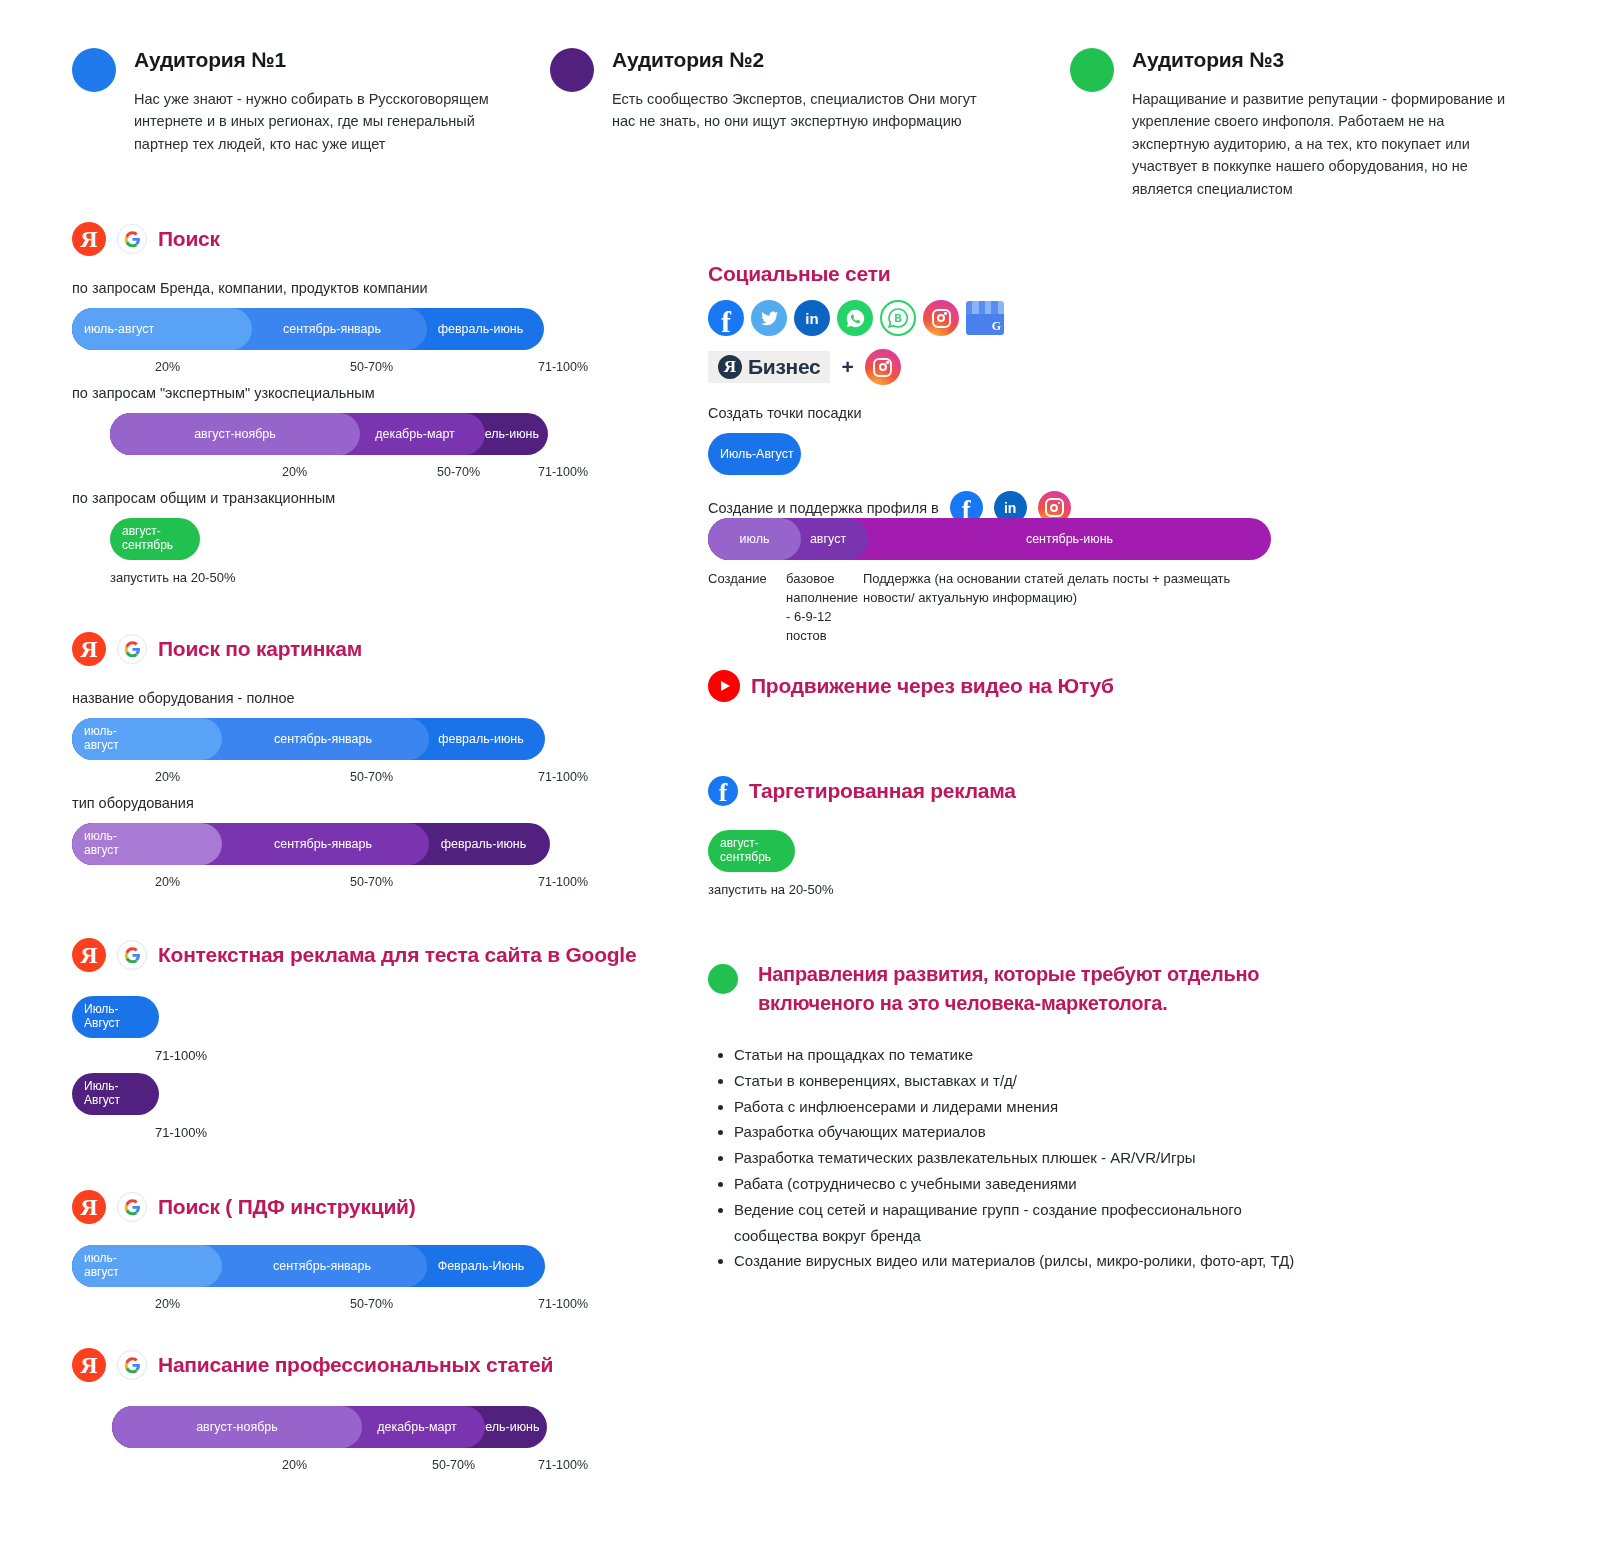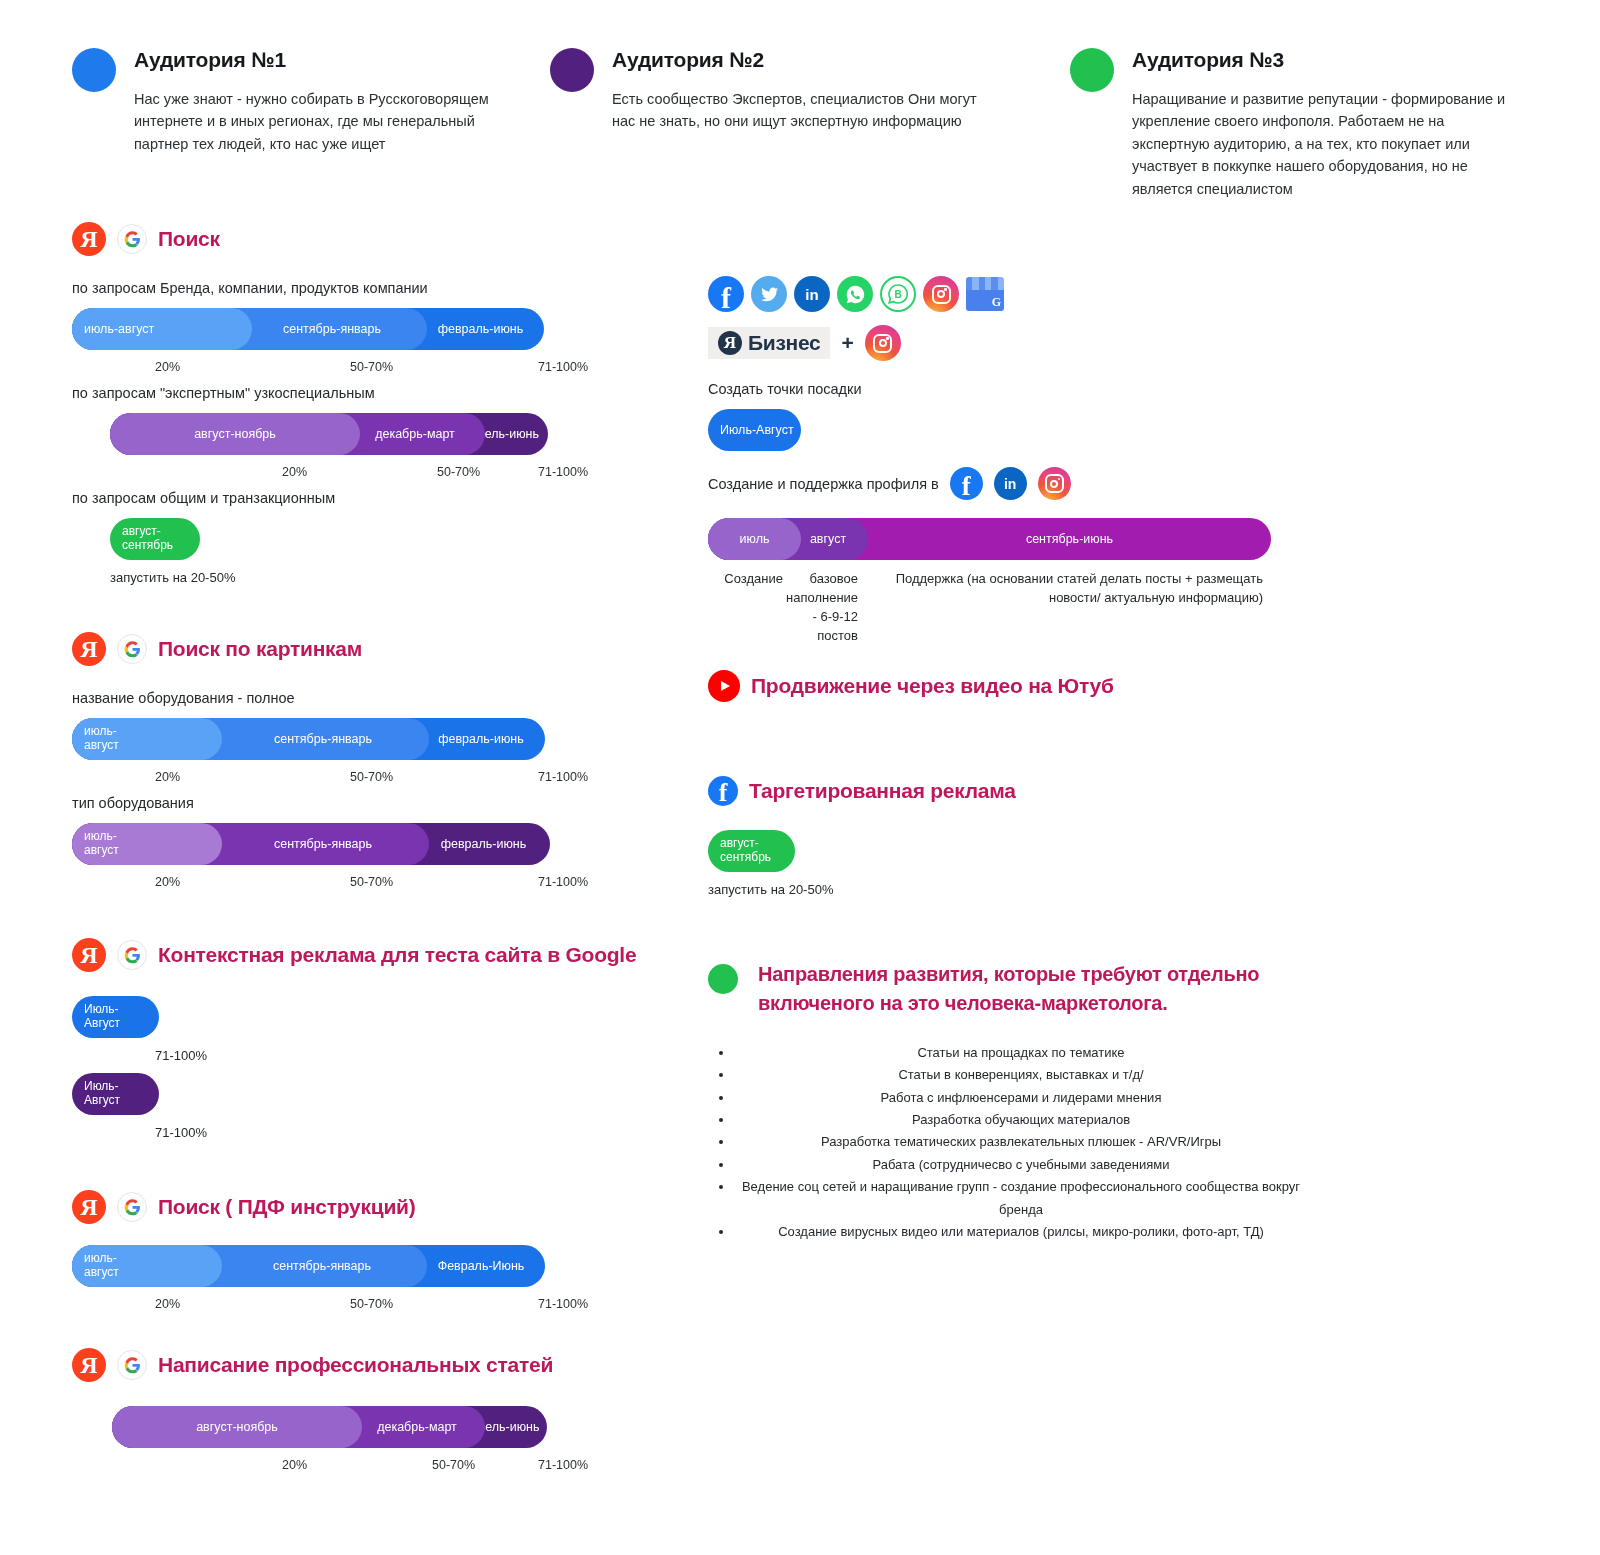--- a/index.html
+++ b/index.html
@@ -106,21 +106,21 @@
   .gmb .g { position:absolute; bottom:1px; right:3px; color:#fff; font-size:12px;
             font-weight:bold; font-family:"Liberation Serif",serif; }
   .ya-biz { background:#f0efed; display:inline-flex; align-items:center; gap:6px;
             padding:4px 10px; vertical-align: middle; }
   .ya-biz .circ { width:24px; height:24px; border-radius:50%; background:#21344a;
                   color:#fff; display:flex; align-items:center; justify-content:center;
                   font-family:"Liberation Serif",serif; font-weight:bold; font-size:17px; }
   .ya-biz .txt { font-size:21px; font-weight:bold; color:#21344a; letter-spacing:-0.3px; }
 
   
-  .bullets { font-size: 13px; line-height: 1.72; color: #25292e; text-align: center; }
+  .bullets { font-size: 15px; line-height: 1.72; color: #25292e; }
   .bullets li { margin: 0; }
   ul.bullets { padding-left: 18px; margin: 0; }
 
   .small-note { font-size: 13px; color:#25292e; line-height:1.45; }
 </style>
 </head>
 <body>
 
 <div class="abs" style="left:72px; top:48px; width:440px;">
   <div style="display:flex; gap:18px;">
@@ -331,20 +331,21 @@
     <div class="seg" style="left:40px; width:435px; background:#52217f; z-index:1; padding-left:345px;">апрель-июнь</div>
   </div>
   <div class="ticks" style="margin-top:10px;">
     <span class="tick" style="left:210px;">20%</span>
     <span class="tick" style="left:360px;">50-70%</span>
     <span class="tick" style="left:466px;">71-100%</span>
   </div>
 </div>
 
 <div class="abs" style="left:708px; top:262px; width:620px;">
+  <div class="sec-title">Социальные сети</div>
 
   <div style="margin-top:14px; display:flex; align-items:center; gap:7px;">
     <span class="soc soc-fb">f</span>
     <span class="soc soc-tw">
       <svg width="21" height="21" viewBox="0 0 24 24">
           <path fill="#fff" d="M22 5.9c-.7.3-1.5.5-2.3.6.8-.5 1.4-1.3 1.7-2.2-.8.4-1.6.8-2.5 1-.7-.8-1.8-1.3-2.9-1.3-2.2 0-4 1.8-4 4 0 .3 0 .6.1.9-3.3-.2-6.3-1.8-8.3-4.2-.3.6-.5 1.3-.5 2 0 1.4.7 2.6 1.8 3.3-.7 0-1.3-.2-1.8-.5v.1c0 1.9 1.4 3.5 3.2 3.9-.3.1-.7.1-1.1.1-.3 0-.5 0-.8-.1.5 1.6 2 2.7 3.7 2.8-1.4 1.1-3.1 1.7-5 1.7h-1c1.8 1.1 3.9 1.8 6.2 1.8 7.4 0 11.5-6.2 11.5-11.5v-.5c.8-.6 1.5-1.3 2-2.1z"></path>
         </svg>
     </span>
     <span class="soc soc-in">in</span>
     <span class="soc soc-wa">
@@ -403,21 +404,21 @@
     </span>
   </div>
 </div>
 
 <div class="abs" style="left:708px; top:518px; width:580px;">
   <div class="bar-row">
     <div class="seg" style="left:0; width:93px; background:#9764cc; z-index:3;">июль</div>
     <div class="seg" style="left:0; width:160px; background:#7a34b0; z-index:2; padding-left:80px;">август</div>
     <div class="seg" style="left:0; width:563px; background:#a21caf; z-index:1; padding-left:160px;">сентябрь-июнь</div>
   </div>
-  <div style="position:relative; margin-top:10px; height:70px;text-align:right;">
+  <div style="position:relative; margin-top:10px; height:70px;">
     <div class="small-note" style="position:absolute; left:0; width:75px;">Создание</div>
     <div class="small-note" style="position:absolute; left:78px; width:72px;">базовое наполнение - 6-9-12 постов</div>
     <div class="small-note" style="position:absolute; left:155px; width:400px;">Поддержка (на основании статей делать посты + размещать новости/ актуальную информацию)</div>
   </div>
 </div>
 
 <div class="abs" style="left:708px; top:670px;">
   <div class="sec-head">
     <div class="yt-logo">
         <span class="tri"></span>

